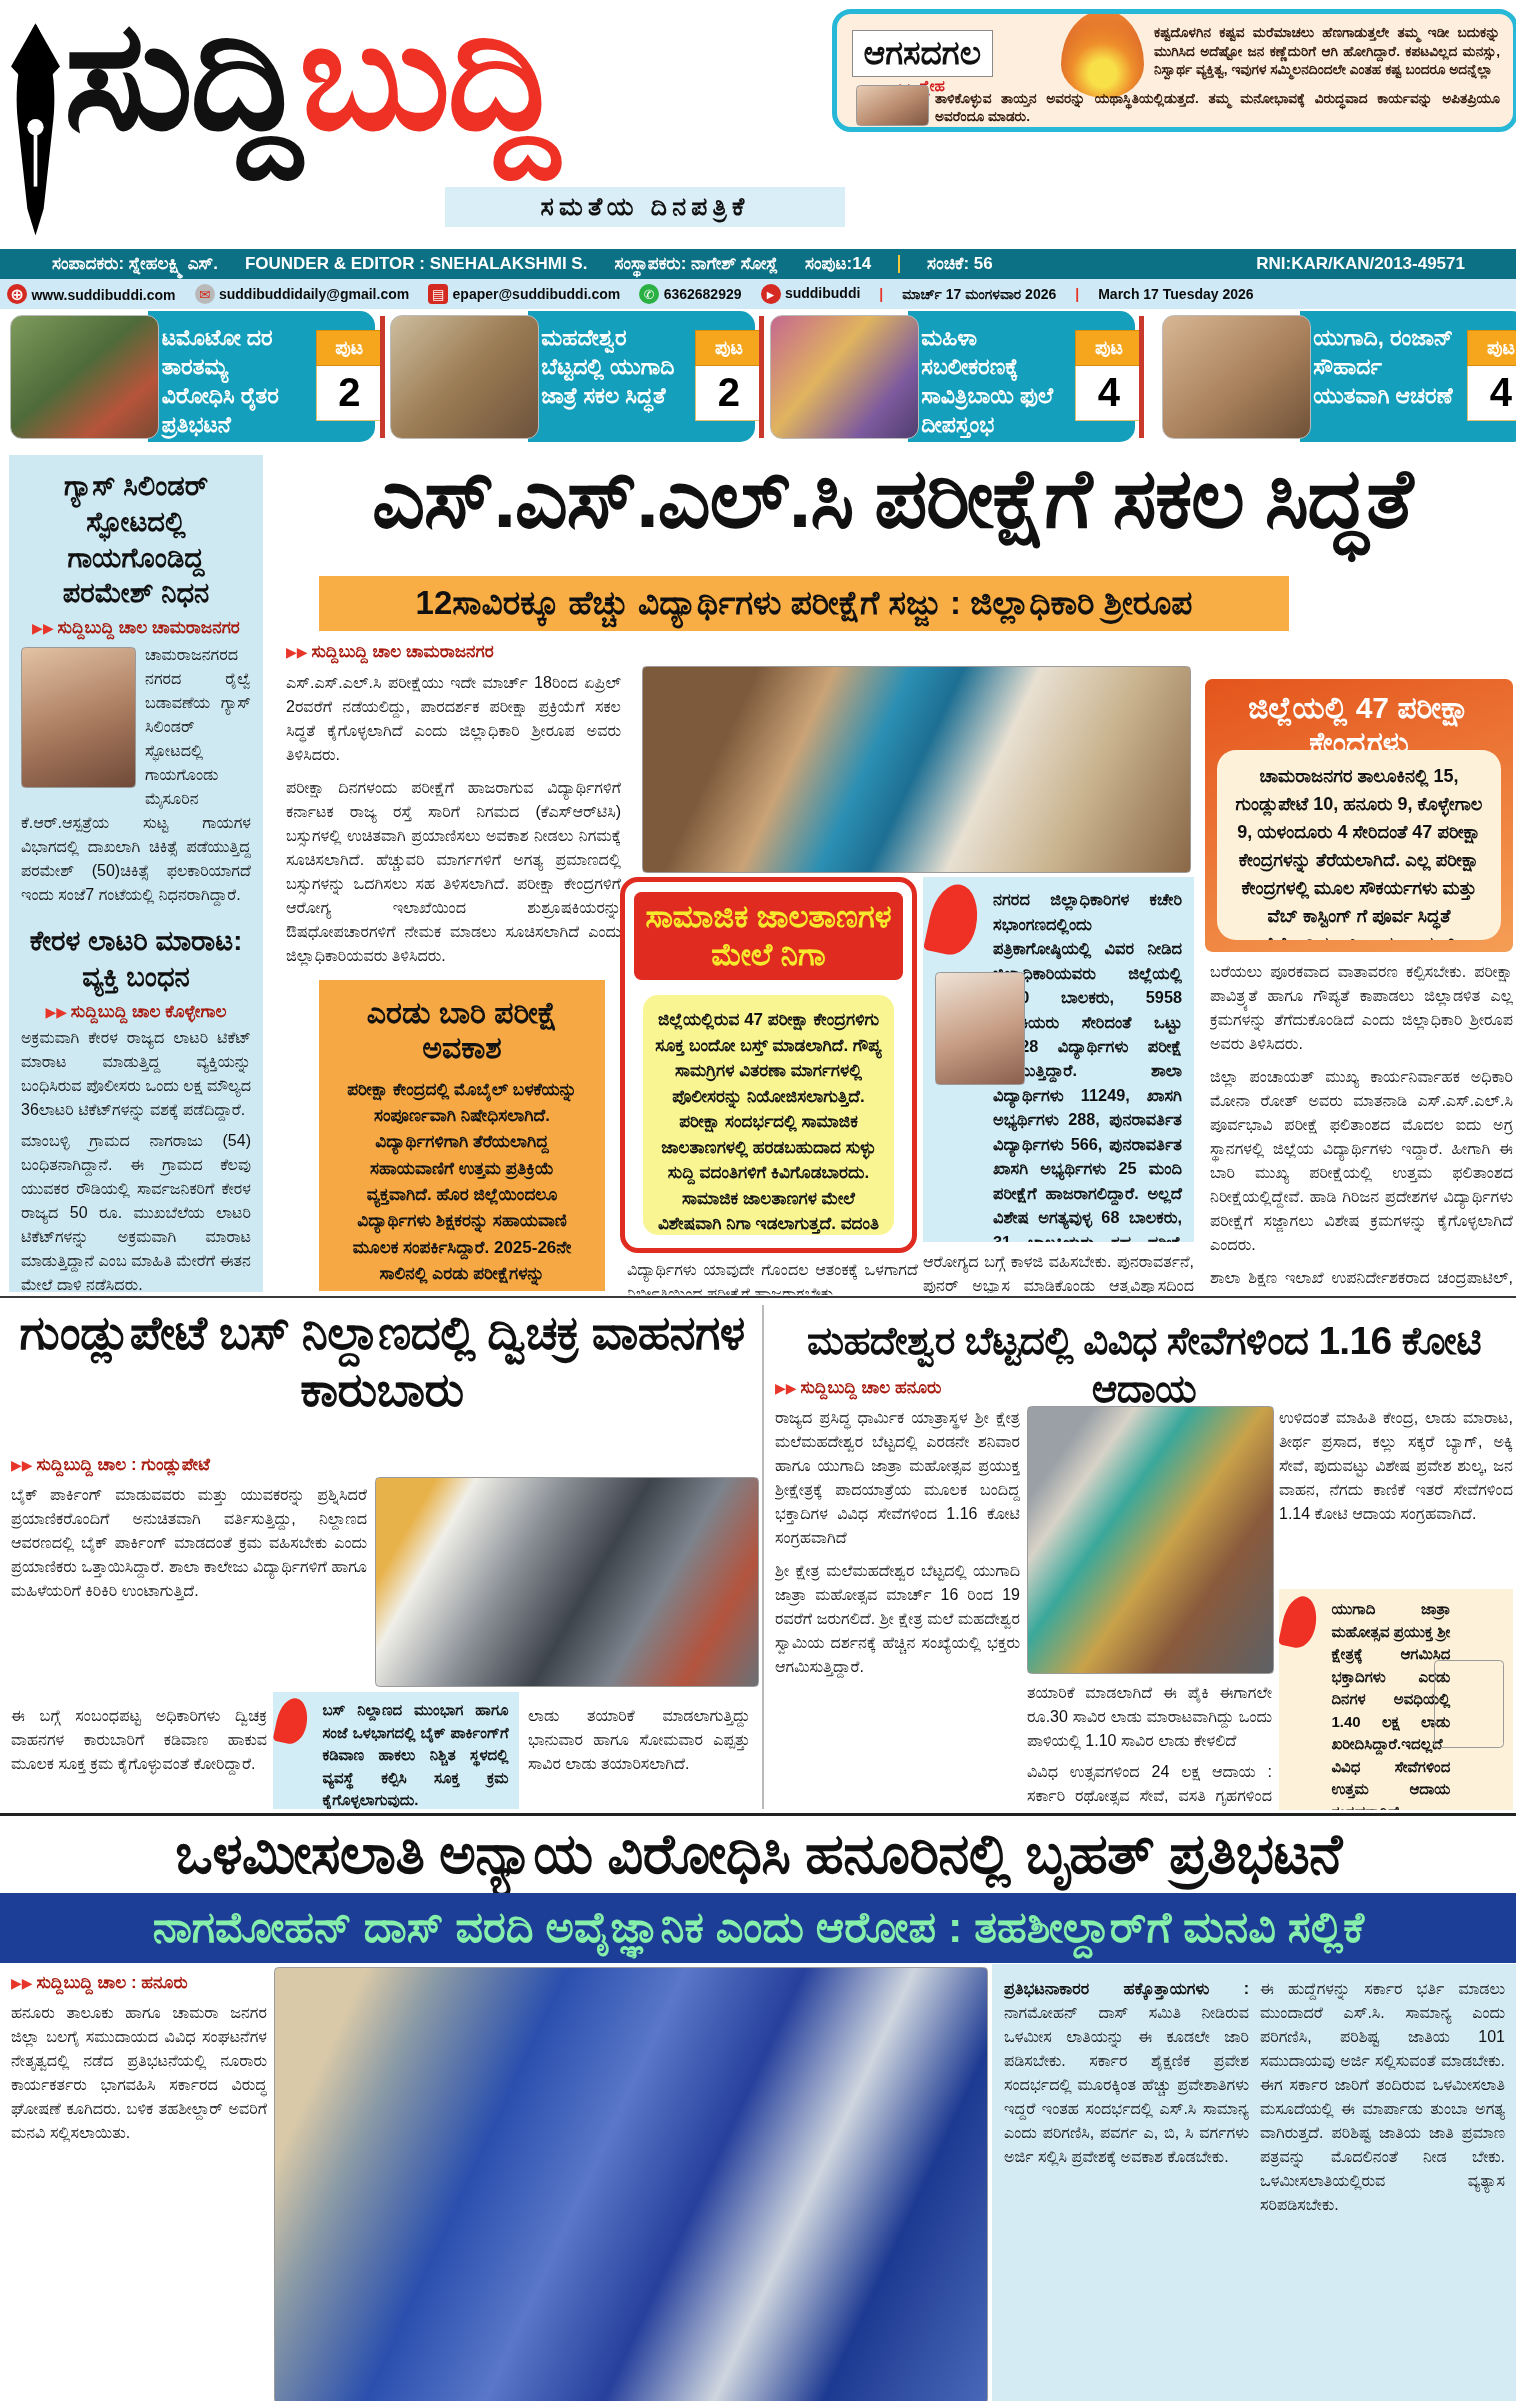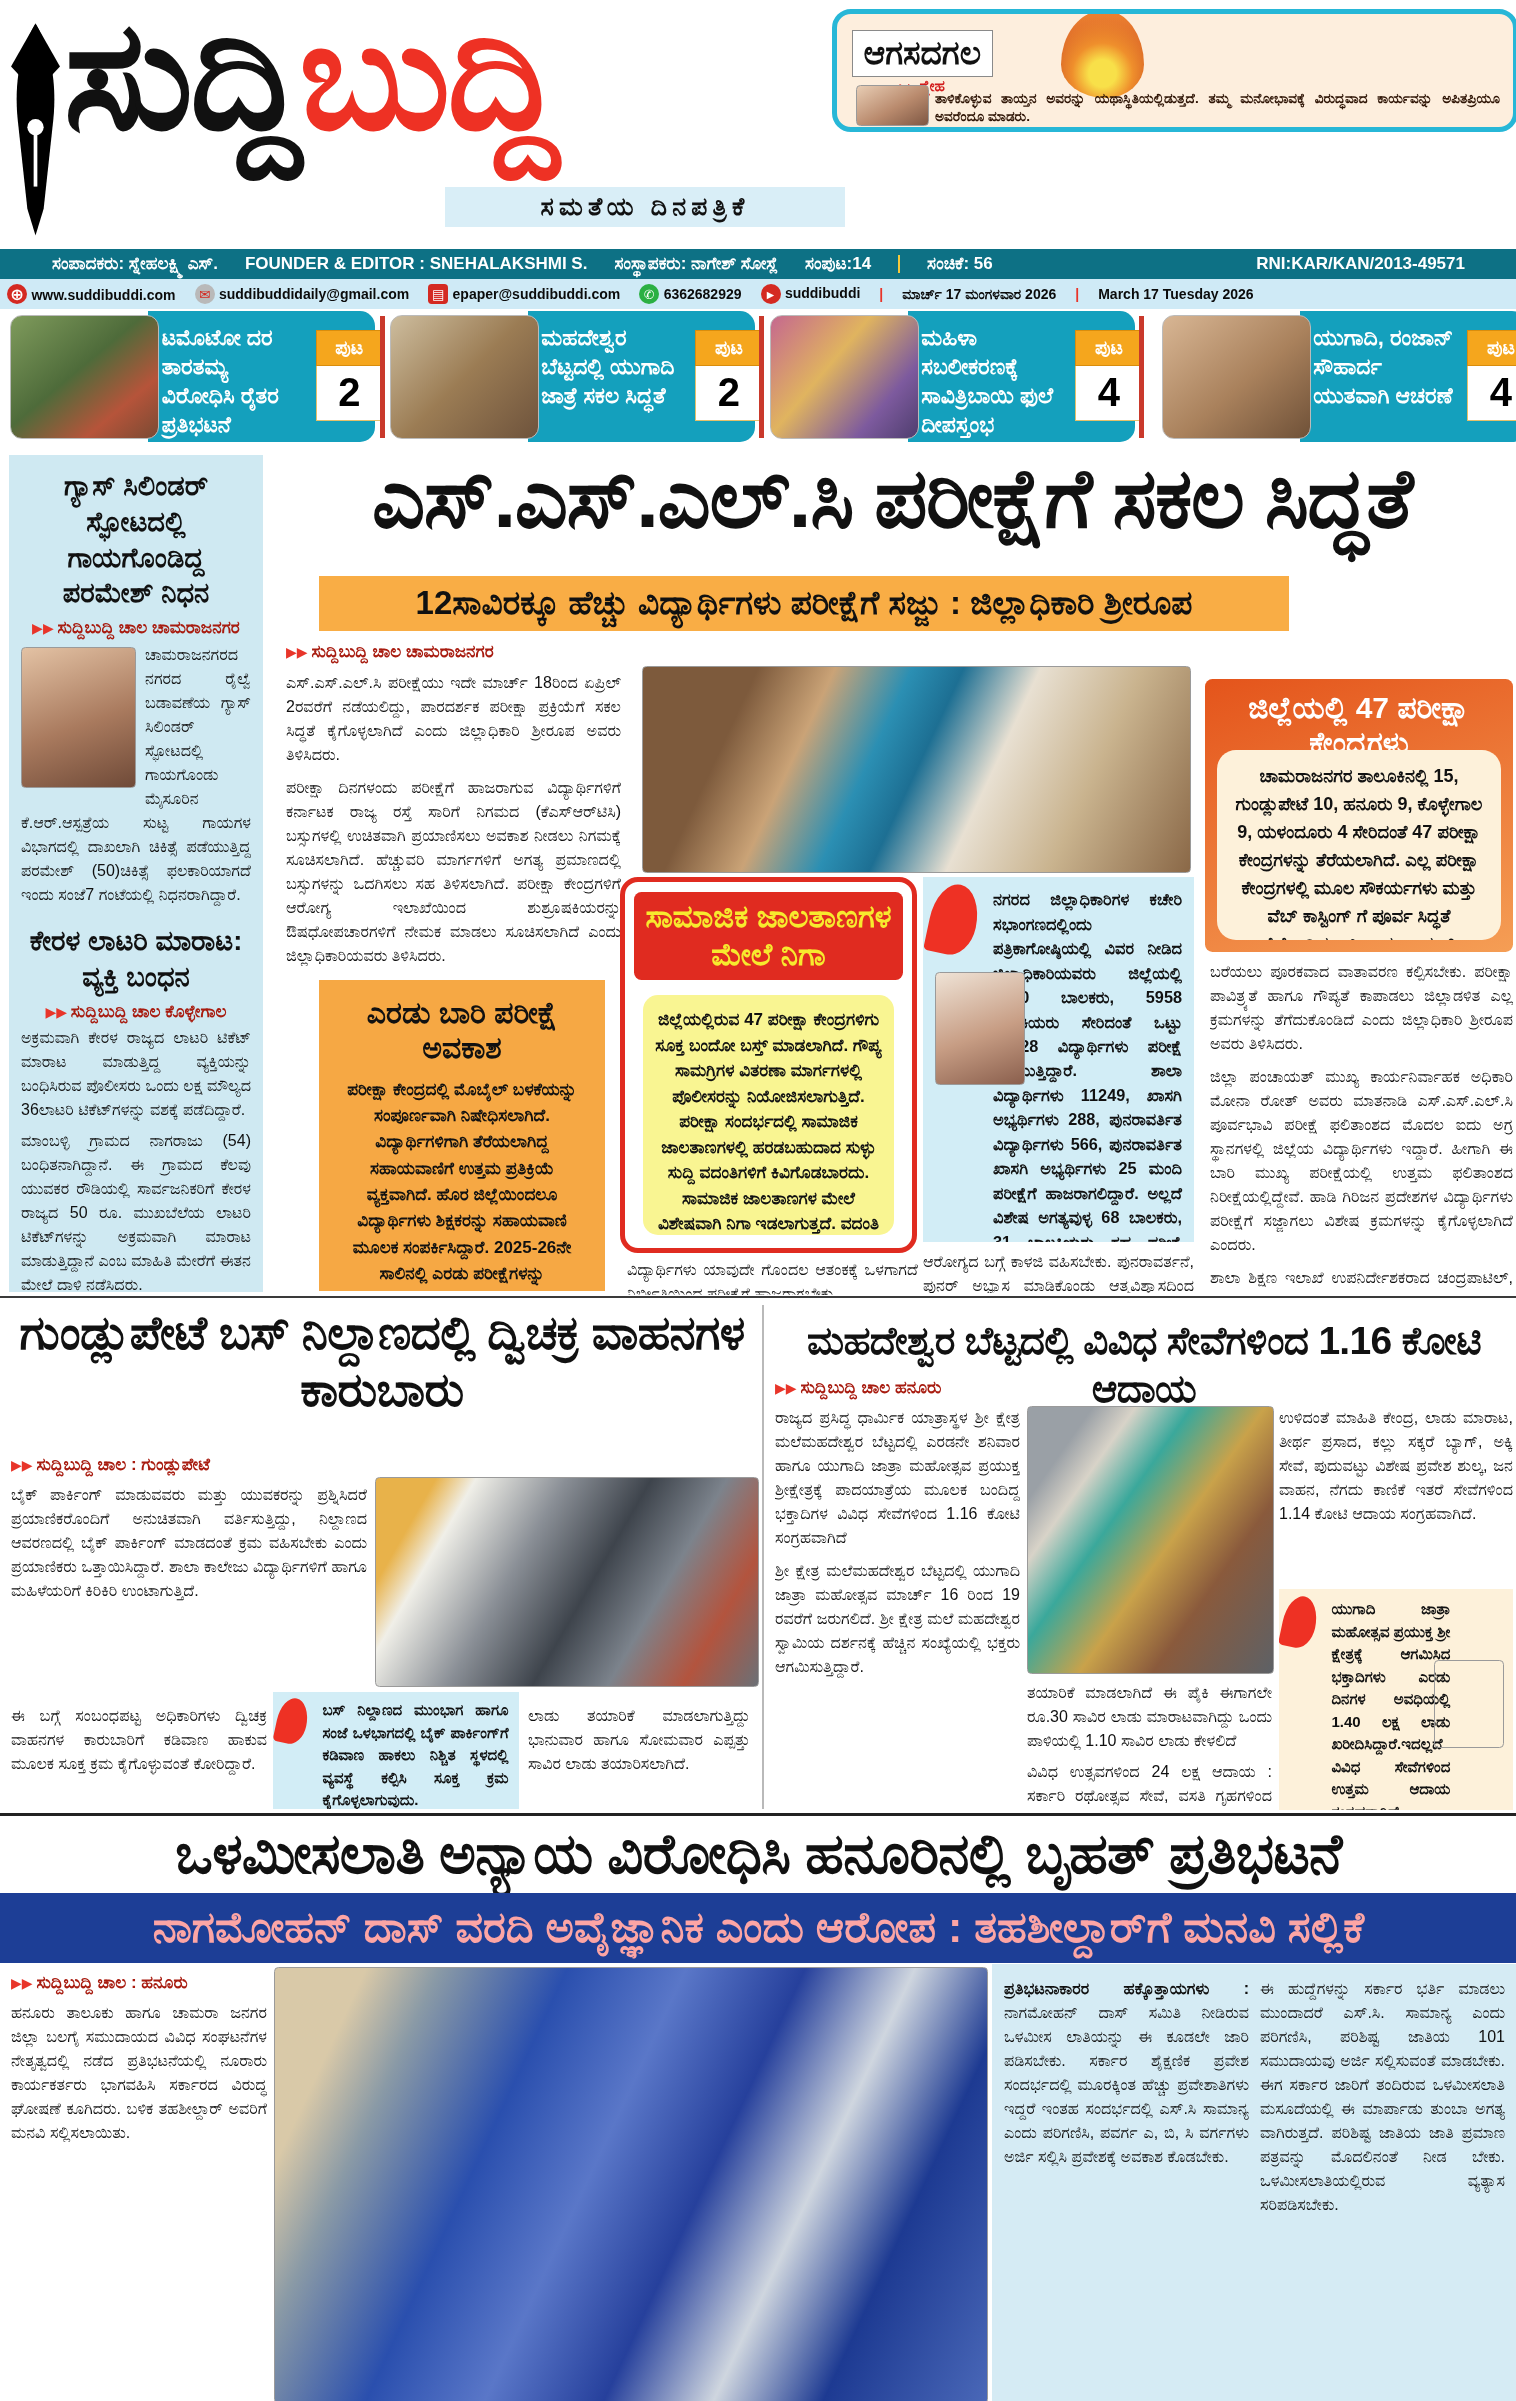--- a/index.html
+++ b/index.html
@@ -57,21 +57,21 @@
   .yellowinner{position:absolute;left:18px;right:18px;top:113px;bottom:13.3px;background:#f9f592;border-radius:15px;
                font-size:17px;font-weight:600;text-align:center;line-height:1.5;padding:12px 10.4px;overflow:hidden;}
   .twoexam{background:#f6a844;padding:13.3px 16.3px;overflow:hidden;}
   .twoexam-h{font-size:30px;font-weight:800;text-align:center;margin:3px 0 10.4px 0;}
   .twoexam-b{font-size:17px;font-weight:600;text-align:center;line-height:1.55;}
   .quotebox{background:#d2edf6;overflow:hidden;}
   .qmark{position:absolute;width:47px;height:71px;background:#ee3124;border-radius:50% 50% 50% 4.4px/55% 55% 45% 4.4px;transform:rotate(12deg);}
   .qtext{font-size:16.3px;font-weight:600;line-height:1.5;text-align:justify;}
   
   .sec-headline{font-weight:800;line-height:1.22;letter-spacing:-0.7px;}
-  .strap{background:#1d3e96;color:#fca5a5;display:flex;align-items:center;justify-content:center;font-size:43px;font-weight:800;}
+  .strap{background:#1d3e96;color:#86efac;display:flex;align-items:center;justify-content:center;font-size:43px;font-weight:800;}
   .rightzone{background:#d5ebf4;}
   .hr{background:#3a3a3a;}
   .sidebar{background:#cfe9f2;padding:13.3px 12px;overflow:hidden;}
   .sb-h{font-size:27.4px;font-weight:800;text-align:center;line-height:1.3;}
   .sb-photo{float:left;width:113px;height:139px;margin:4.4px 9px 3px 0;}
 </style>
 </head>
 <body>
 
 <div class="page">
@@ -90,20 +90,21 @@
   </div>
   <div class="abs tagline" style="left:445px;top:187px;width:400px;height:40px;">ಸಮತೆಯ ದಿನಪತ್ರಿಕೆ</div>
 
   <div class="abs colbox" style="left:832px;top:9px;width:676px;height:113px;">
     <div class="abs" style="left:15px;top:16.3px;">
       <span class="colbox-title">ಆಗಸದಗಲ</span>
       <div class="colbox-author center">ಸ್ನೇಹ</div>
     </div>
     <div class="abs sun" style="left:224px;top:-4.4px;width:83px;height:88px;"></div>
     <div class="abs photo" style="left:19px;top:71px;width:71px;height:39px;background:linear-gradient(150deg,#e8cdb4,#b98a6d 55%,#7e5743);"></div>
+    <div class="abs colbox-text jt" style="left:317px;top:10.4px;width:346px;height:64px;">ಕಷ್ಟದೊಳಗಿನ ಕಷ್ಟವ ಮರೆಮಾಚಲು ಹೆಣಗಾಡುತ್ತಲೇ ತಮ್ಮ ಇಡೀ ಬದುಕನ್ನು ಮುಗಿಸಿದ ಅದೆಷ್ಟೋ ಜನ ಕಣ್ಣೆದುರಿಗೆ ಆಗಿ ಹೋಗಿದ್ದಾರೆ. ಕಪಟವಿಲ್ಲದ ಮನಸ್ಸು, ನಿಸ್ವಾರ್ಥ ವ್ಯಕ್ತಿತ್ವ, ಇವುಗಳ ಸಮ್ಮಿಲನದಿಂದಲೇ ಎಂತಹ ಕಷ್ಟ ಬಂದರೂ ಅದನ್ನೆಲ್ಲಾ</div>
     <div class="abs colbox-text jt" style="left:98px;top:76px;width:565px;height:33px;">ತಾಳಿಕೊಳ್ಳುವ ತಾಯ್ತನ ಅವರನ್ನು ಯಥಾಸ್ಥಿತಿಯಲ್ಲಿಡುತ್ತದೆ. ತಮ್ಮ ಮನೋಭಾವಕ್ಕೆ ವಿರುದ್ಧವಾದ ಕಾರ್ಯವನ್ನು ಅಪಿತಪ್ರಿಯೂ ಅವರೆಂದೂ ಮಾಡರು.</div>
   </div>
 
   <div class="abs infobar" style="left:0;top:249px;width:1517px;height:30px;box-sizing:border-box;">
     <span>ಸಂಪಾದಕರು: ಸ್ನೇಹಲಕ್ಷ್ಮಿ ಎಸ್.</span>
     <span>FOUNDER &amp; EDITOR : SNEHALAKSHMI S.</span>
     <span>ಸಂಸ್ಥಾಪಕರು: ನಾಗೇಶ್ ಸೋಸ್ಲೆ</span>
     <span>ಸಂಪುಟ:14</span>
     <span class="ysep"></span>
     <span>ಸಂಚಿಕೆ: 56</span>

